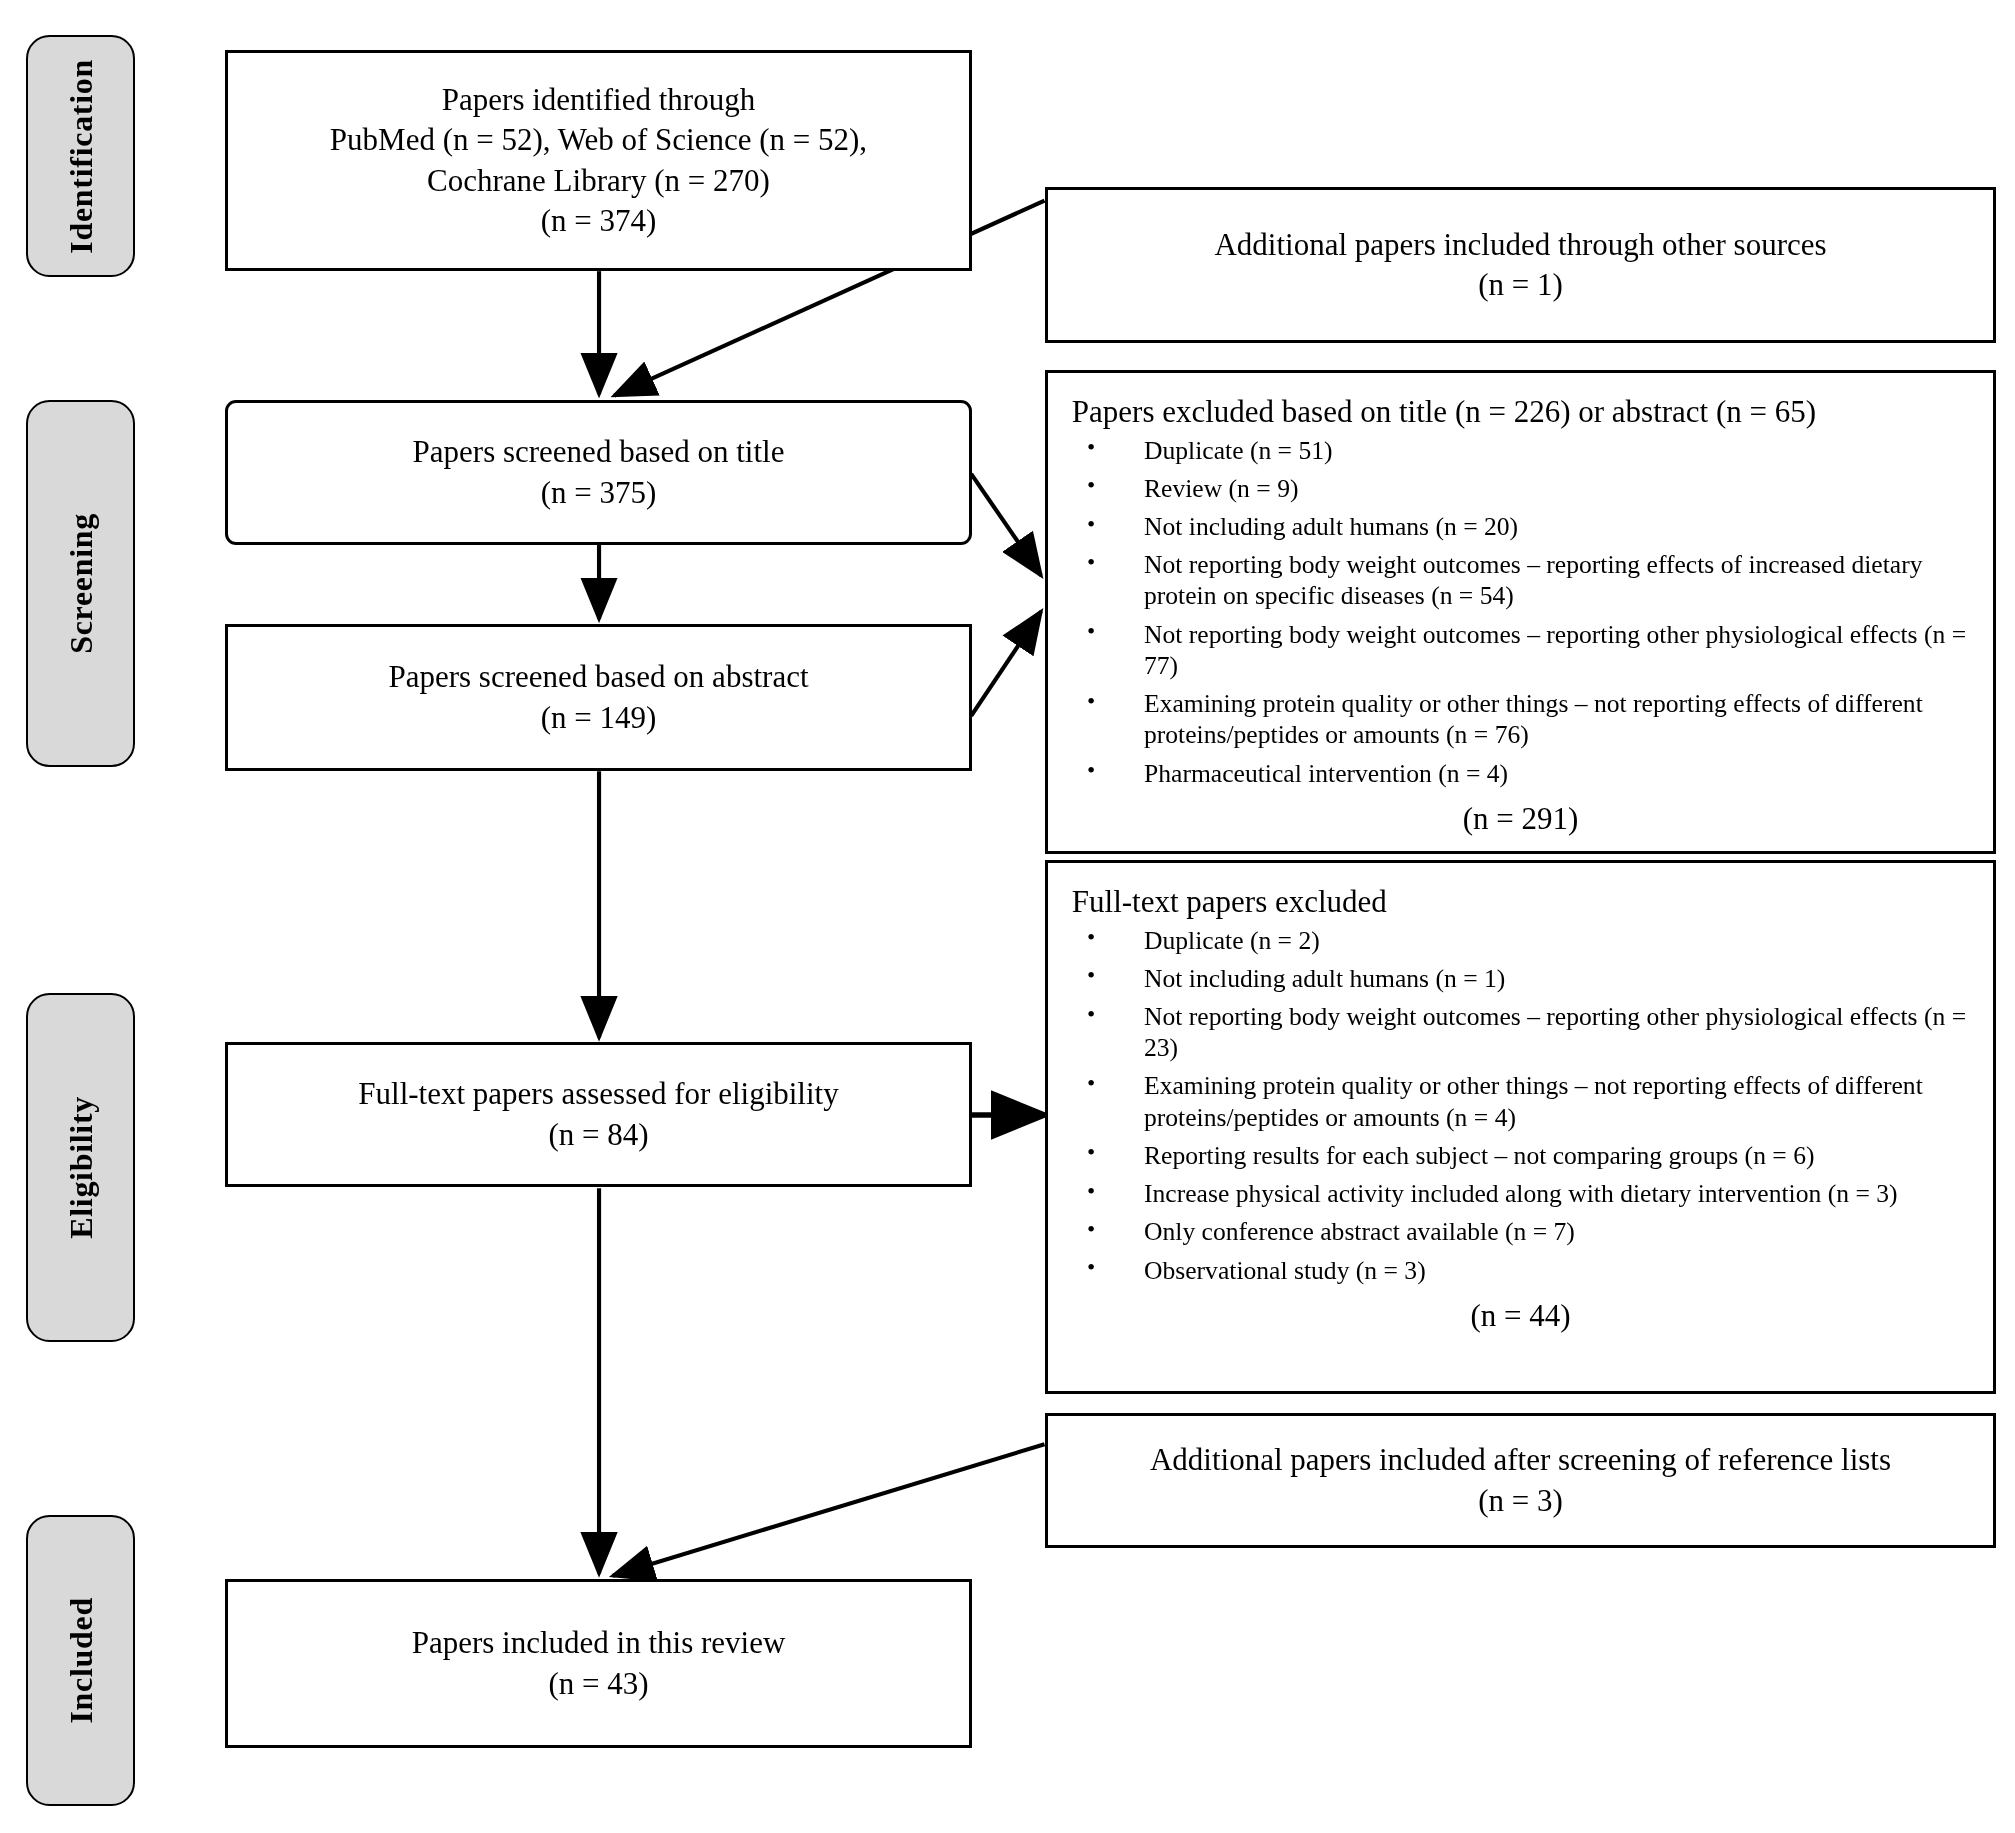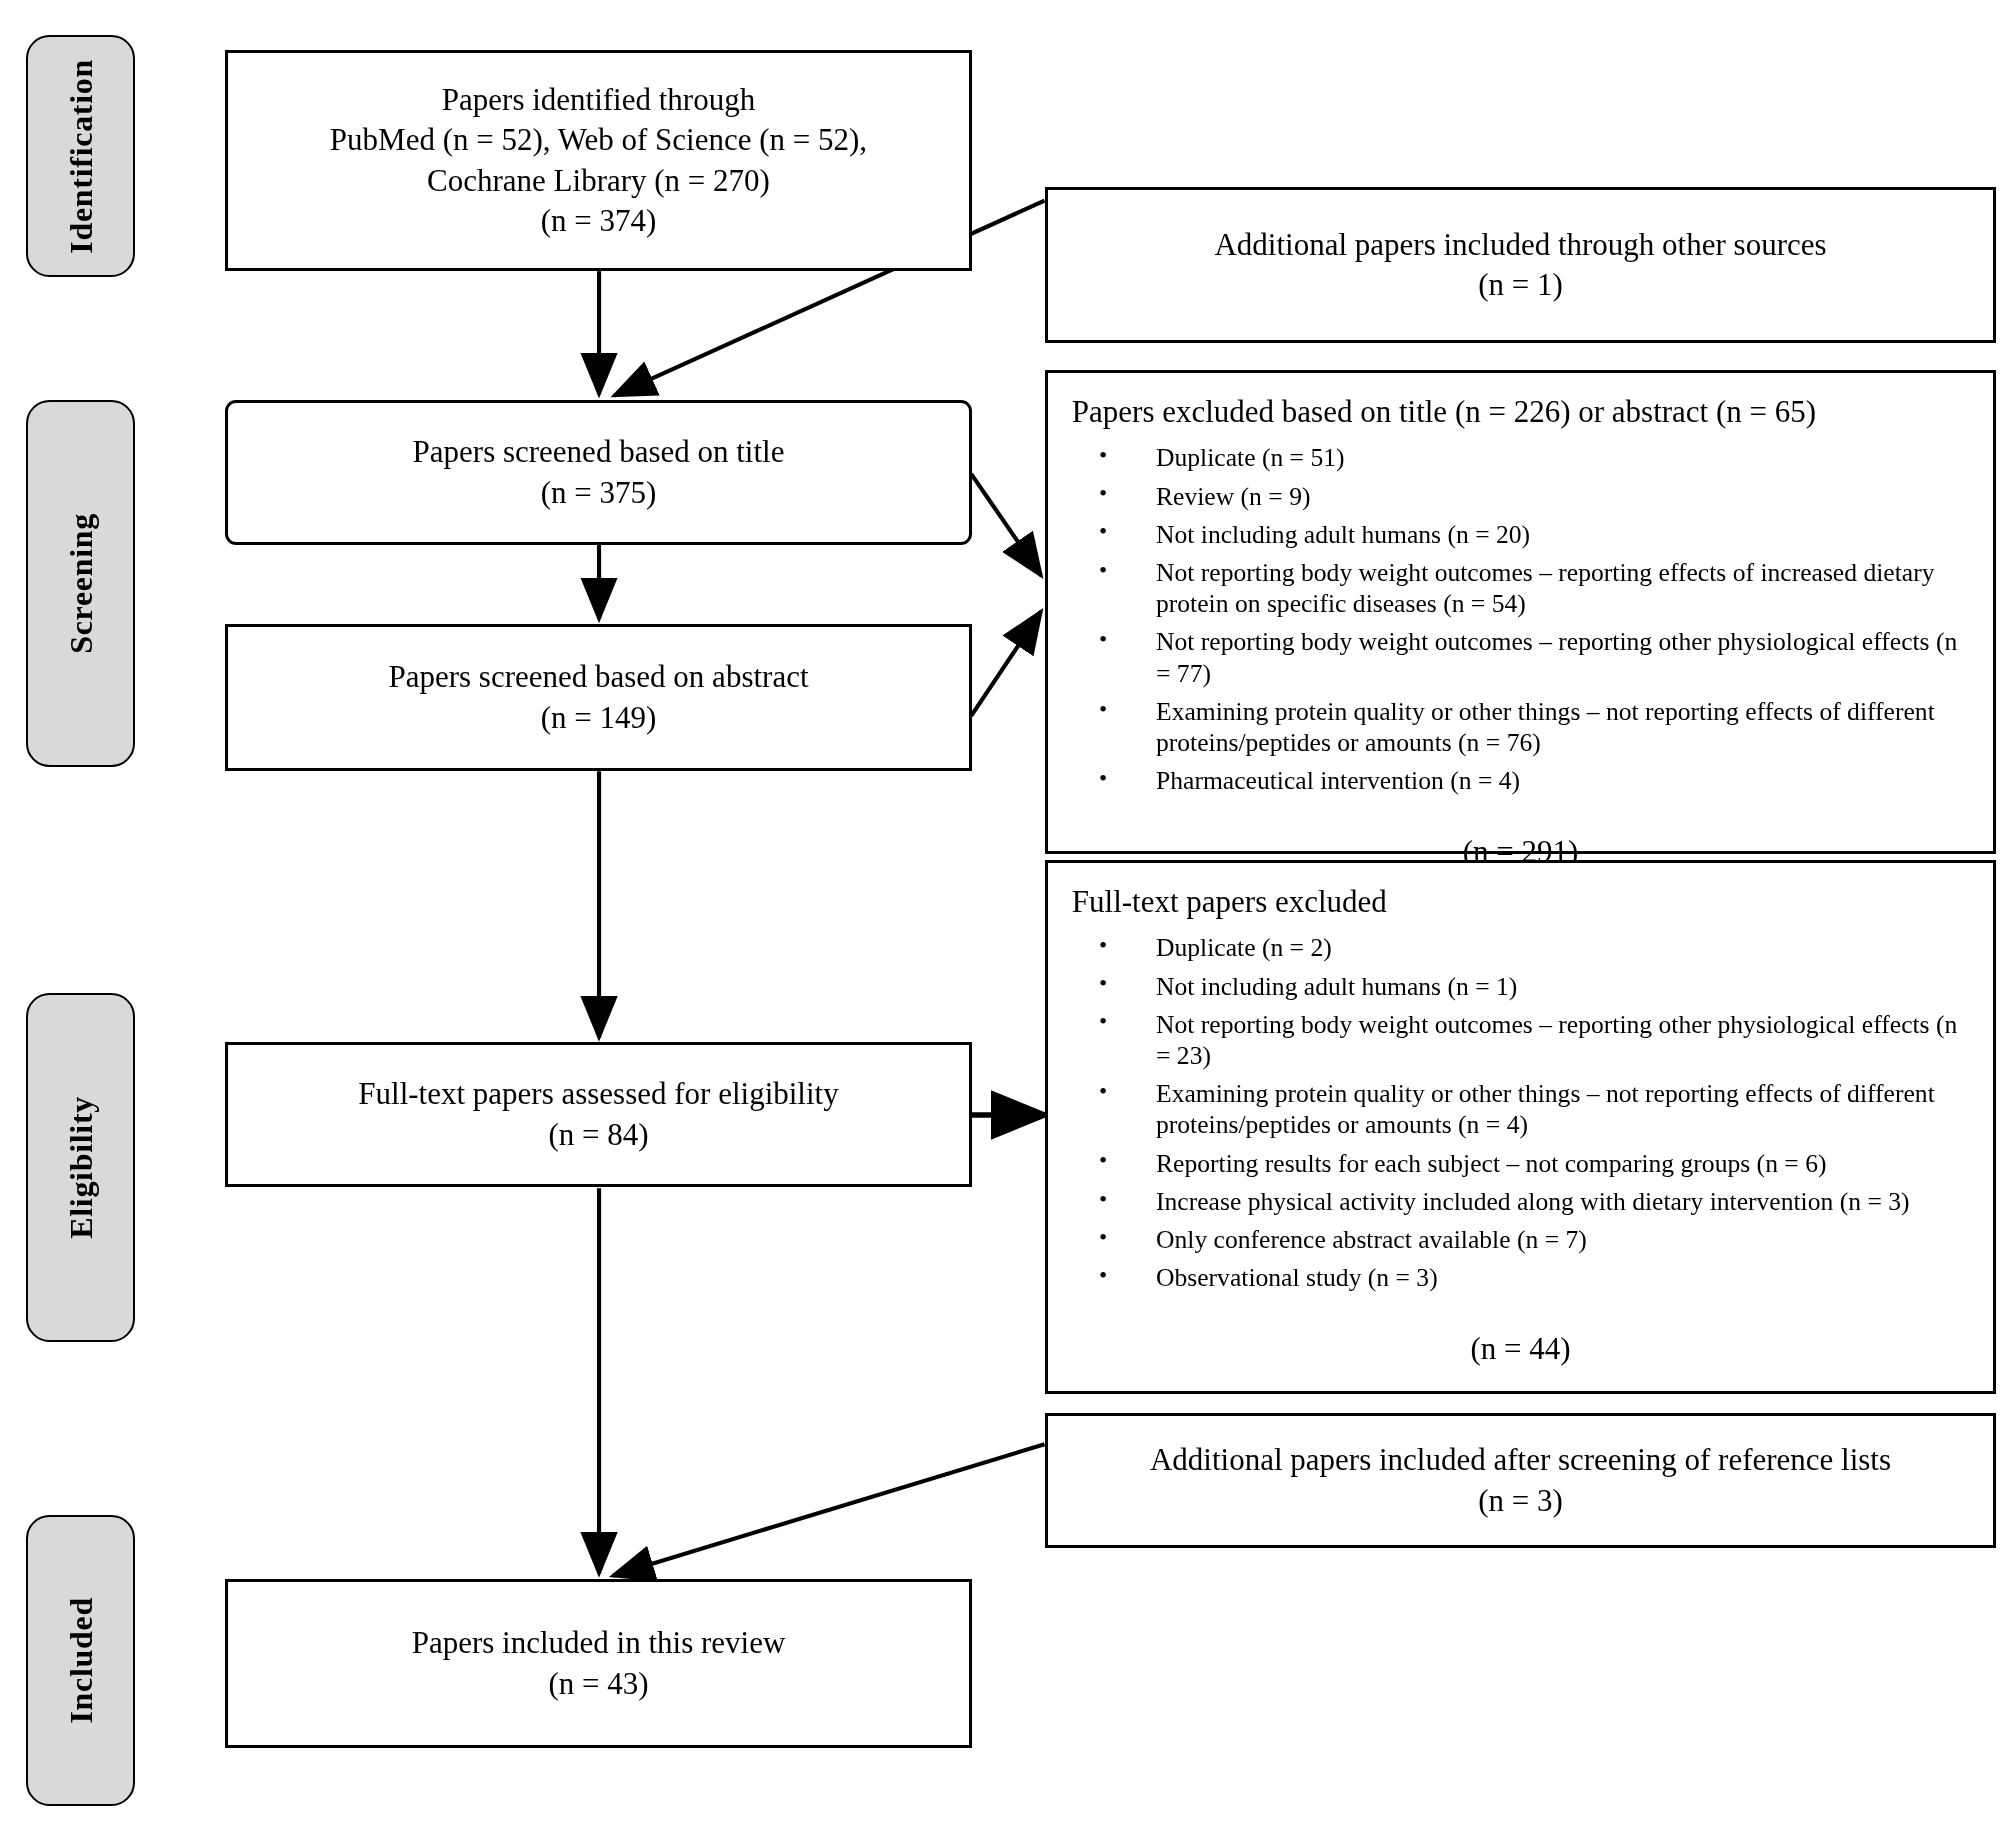--- a/index.html
+++ b/index.html
@@ -71,42 +71,42 @@
   .excl-box {
     padding: 18px 21px 14px 21px;
   }
   .excl-heading {
     font-size: 31px;
     line-height: 1.18;
     margin: 2.8px 0 4.2px 2.8px;
   }
   ul.excl-list {
     list-style: none;
-    margin: 12px;
+    margin: 0;
     padding: 0;
   }
   ul.excl-list li {
     position: relative;
     font-size: 25.6px;
     line-height: 1.22;
     padding-left: 75px;
     margin-bottom: 7px;
   }
   ul.excl-list li::before {
     content: "\2022";
     position: absolute;
     left: 18px;
     top: -1.4px;
     font-size: 23.5px;
     line-height: 1.22;
   }
   .excl-total {
     text-align: center;
     font-size: 31px;
-    margin-top: 37px;
+    margin-top: 12px;
   }
 </style>
 </head>
 <body>
 
 <div id="diagram-root">
 
   <svg class="flow-svg" viewBox="0 0 2913 2650" preserveAspectRatio="none">
     <defs>
       <marker id="arrowhead" markerWidth="11" markerHeight="9" refX="10" refY="4.5" orient="auto" markerUnits="strokeWidth">

